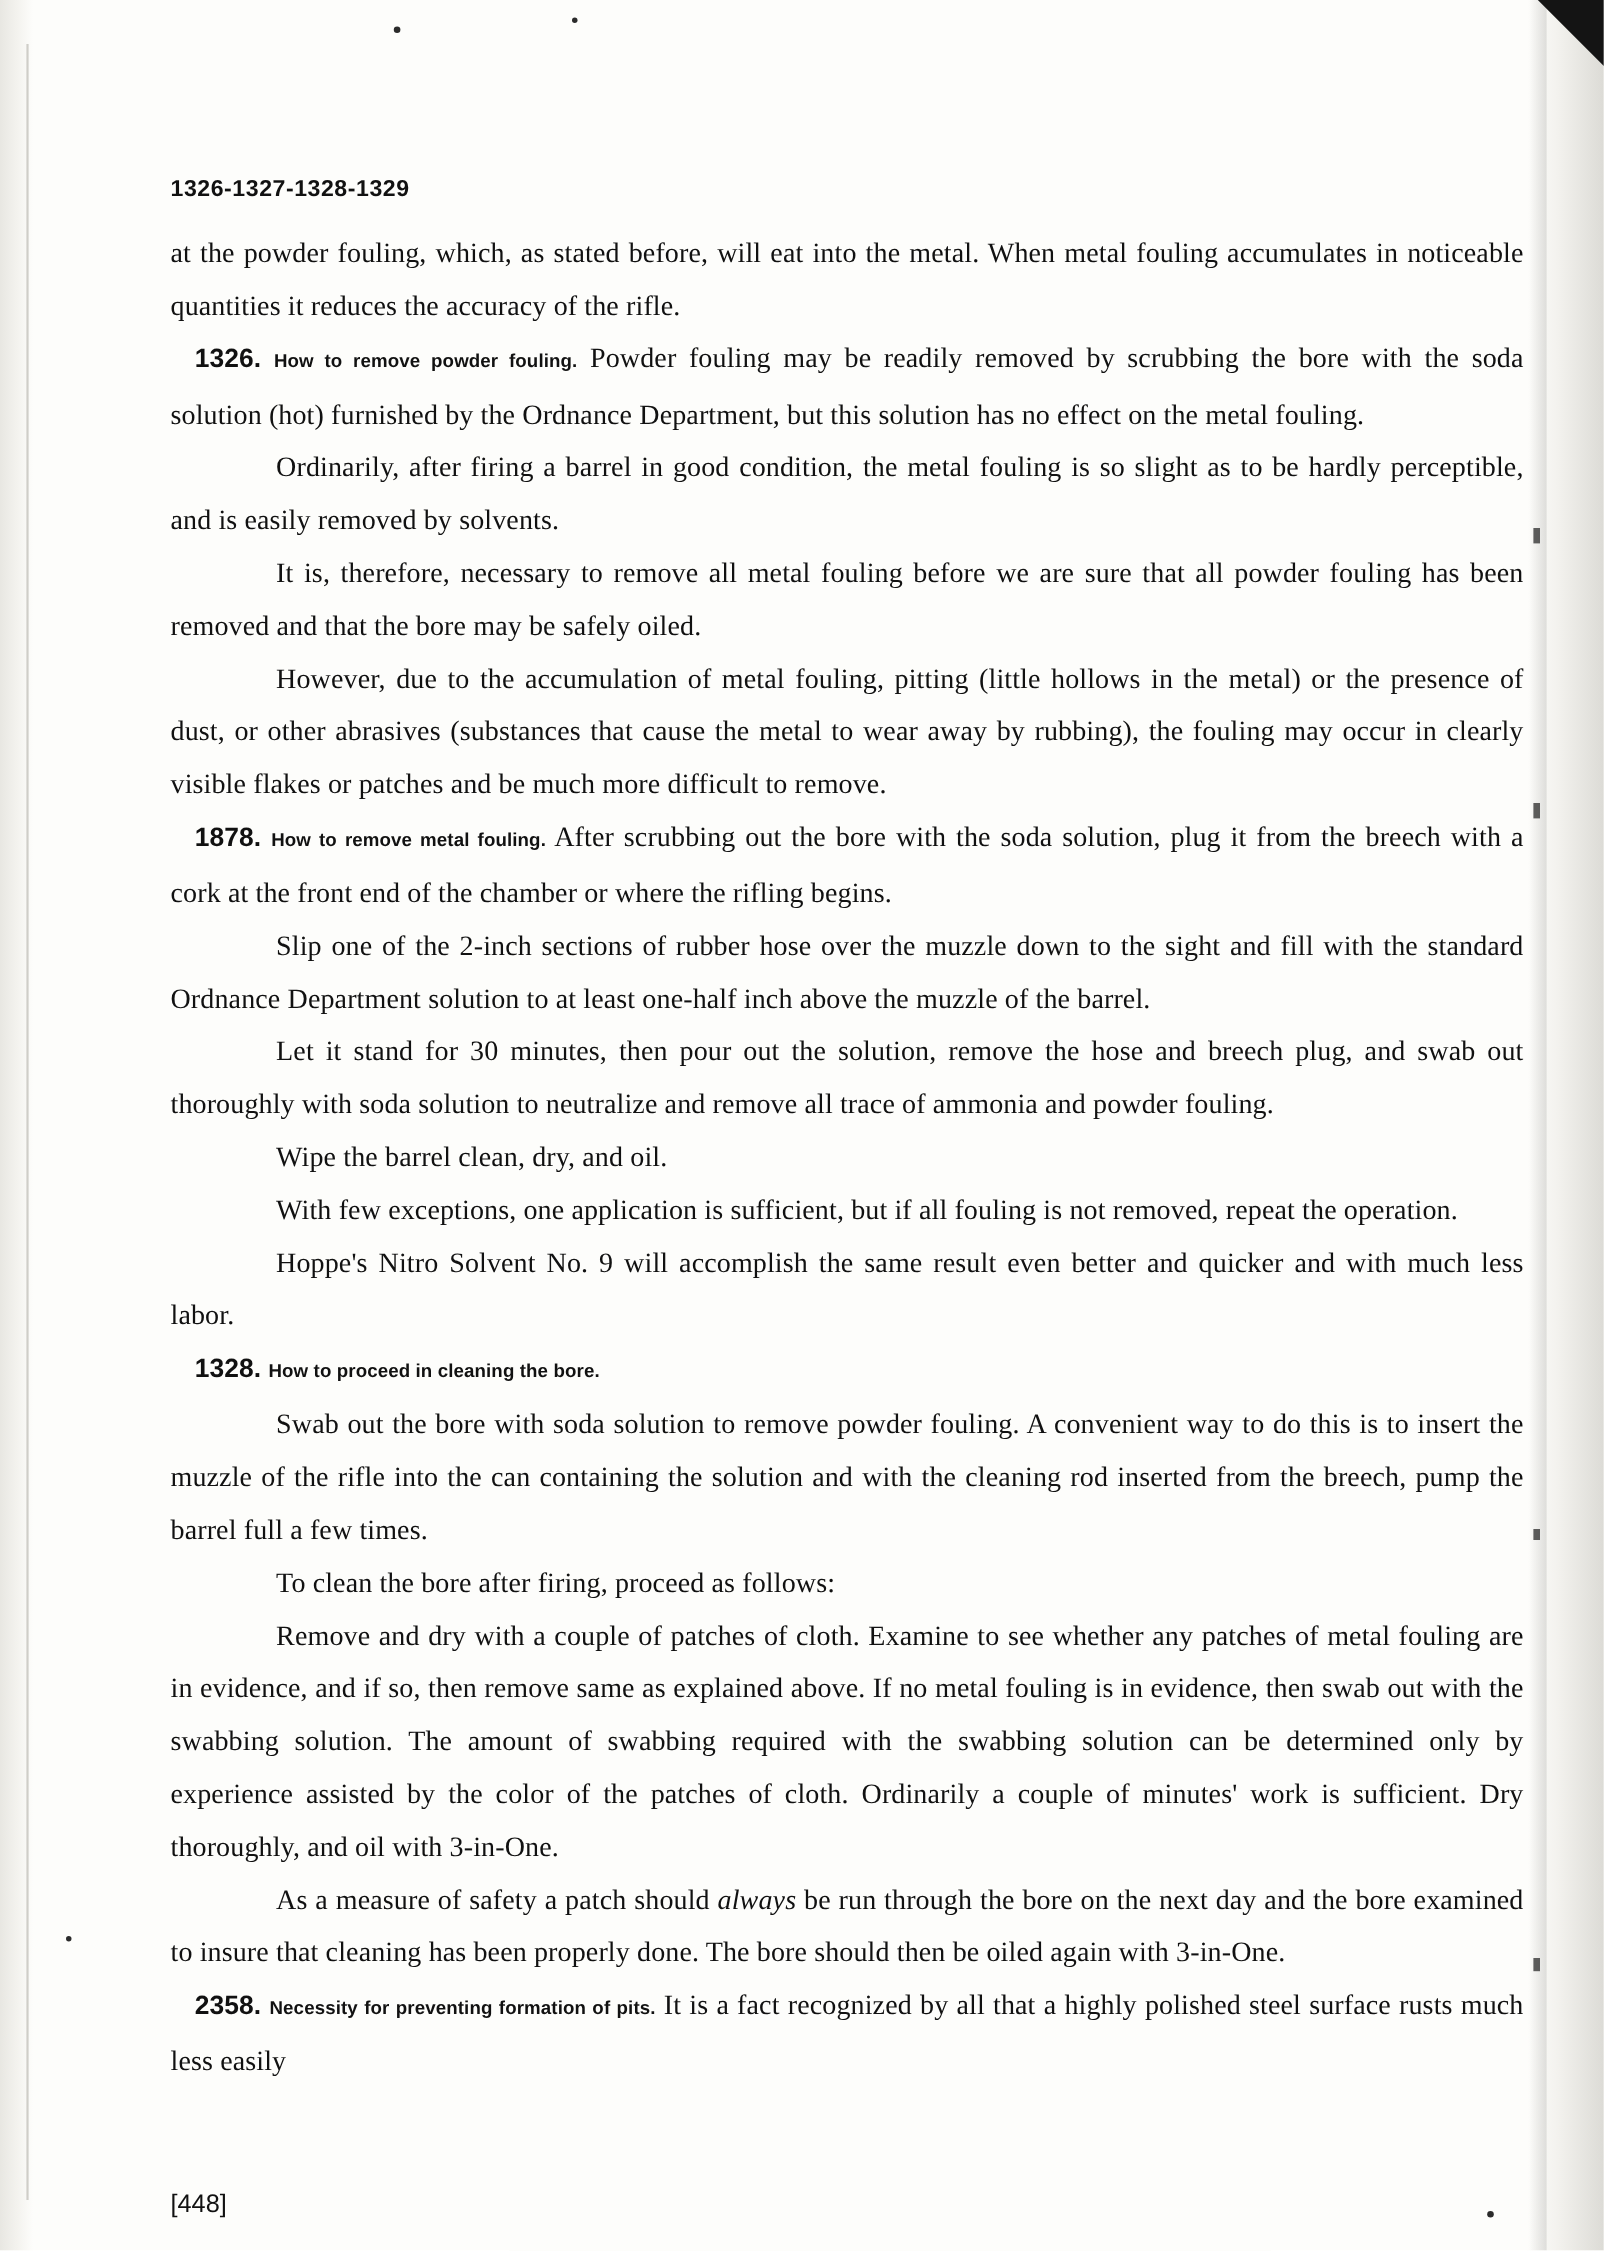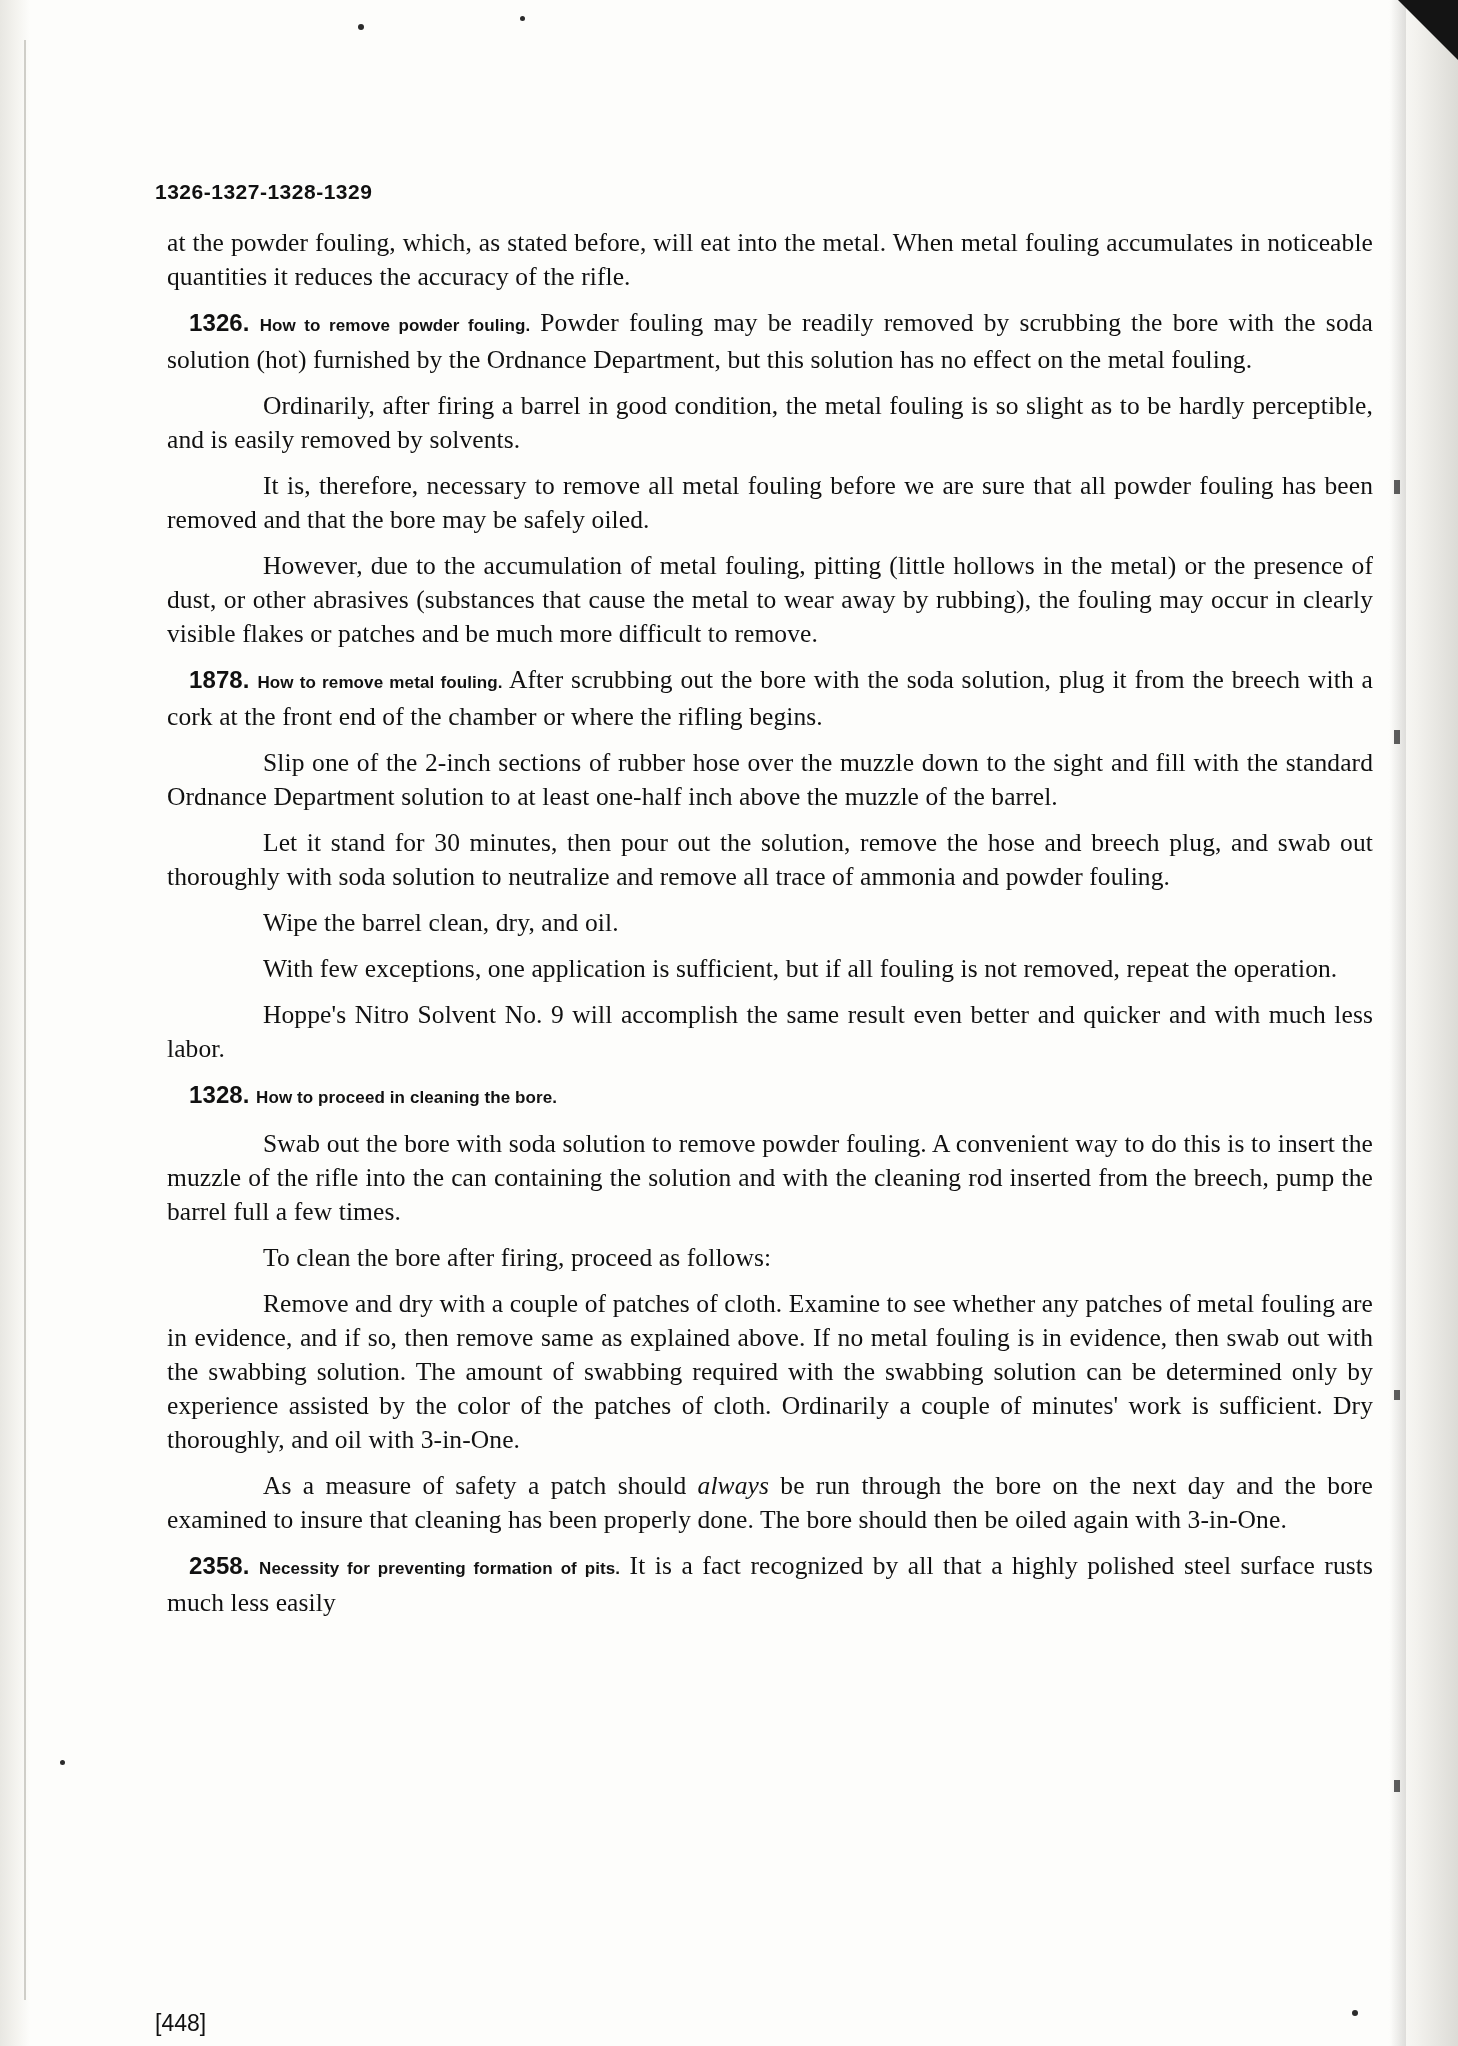--- a/index.html
+++ b/index.html
@@ -58,34 +58,34 @@
     right: 58px;
     width: 6px;
     background: #2a2a2a;
     opacity: .75;
   }
 
   
   .page {
     position: absolute;
     left: 155px;
-    top: 180px;
+    top: 160px;
     width: 1230px;
   }
   .folio-head {
     font-family: "Liberation Sans", sans-serif;
     font-weight: bold;
     font-size: 21px;
     letter-spacing: 0.5px;
     margin-bottom: 22px;
   }
   p {
-    margin: 12px;
+    margin: 0;
     font-size: 25.5px;
-    line-height: 34px;
+    line-height: 48px;
     text-align: justify;
     text-justify: inter-word;
     letter-spacing: 0.1px;
   }
   p.indent {
     text-indent: 96px;
   }
   p.hang {
     text-indent: 22px;
   }

